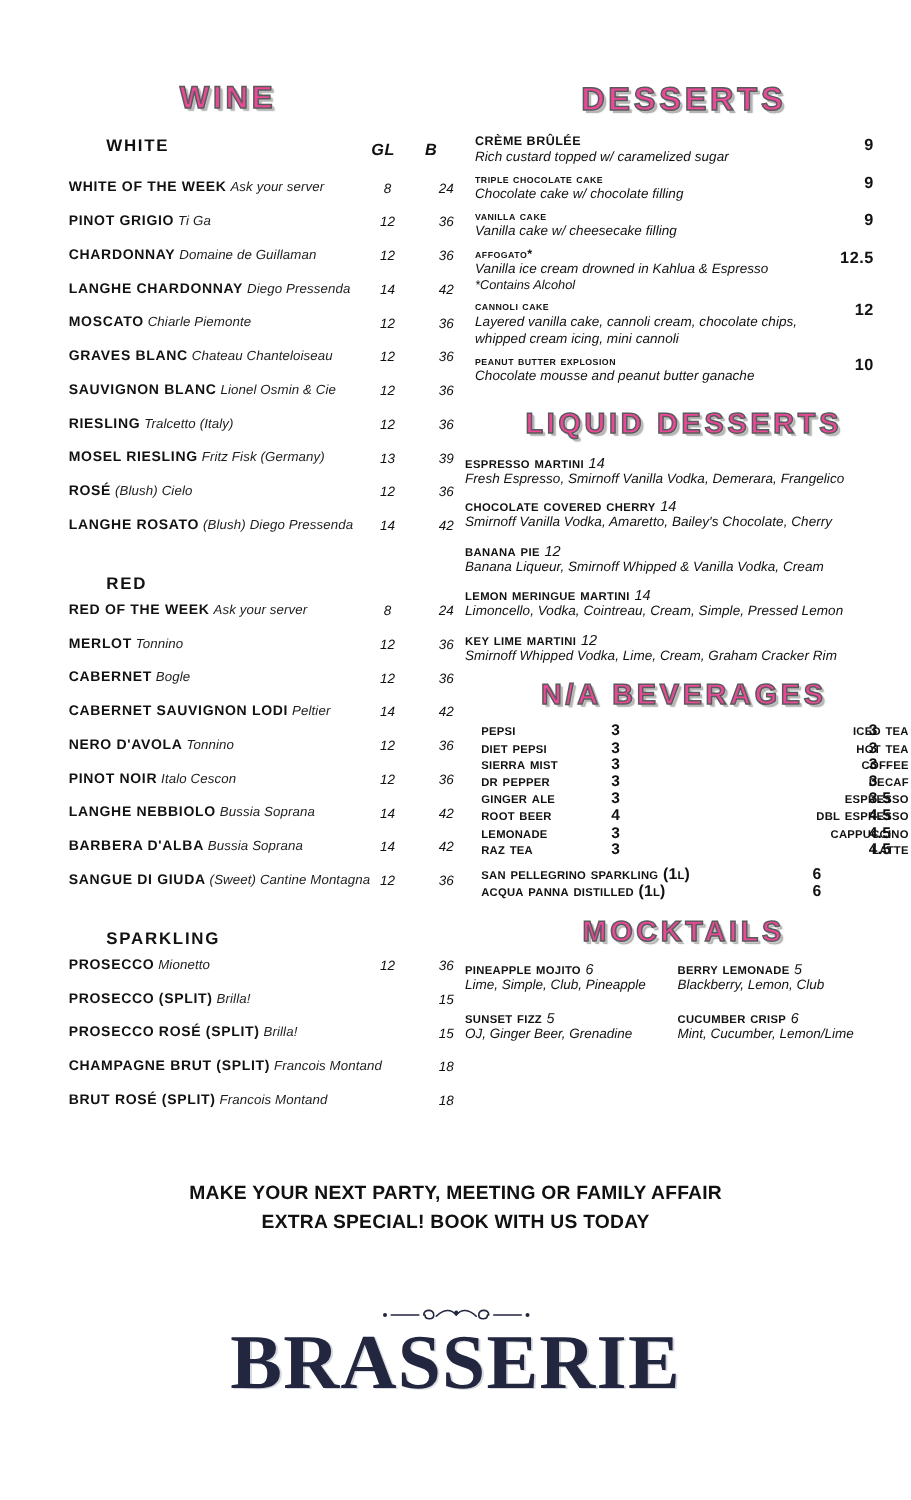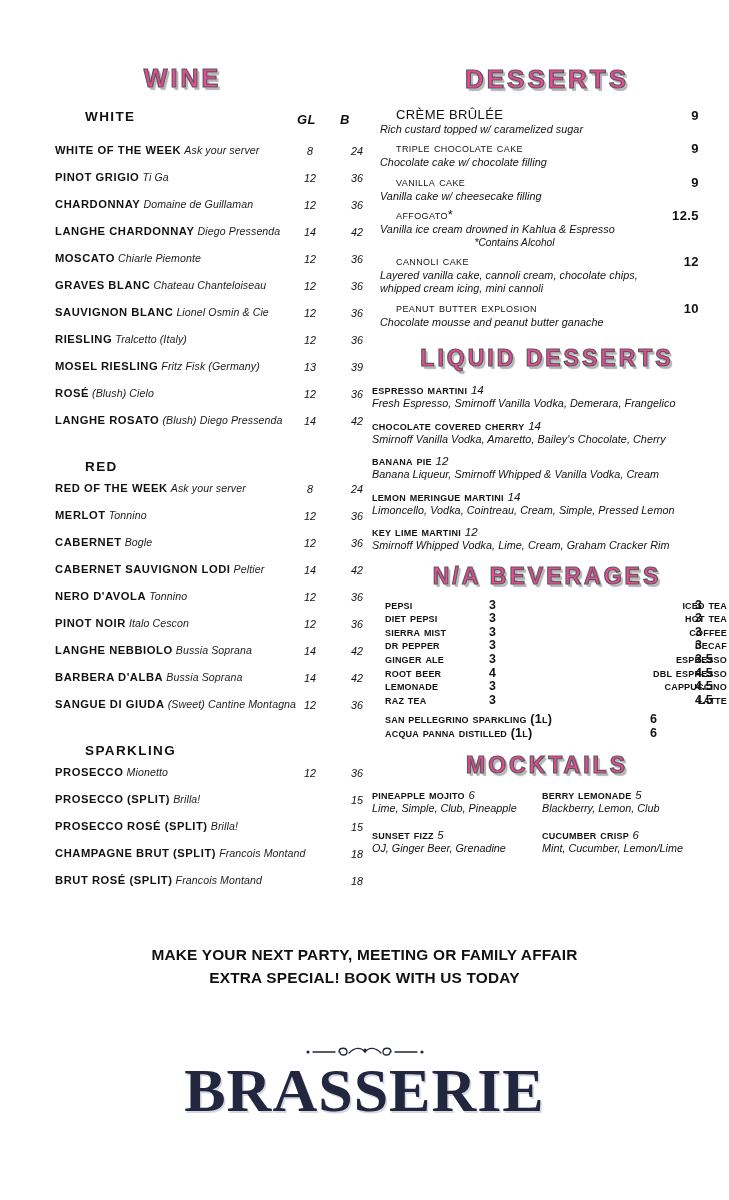--- a/index.html
+++ b/index.html
@@ -116,43 +116,41 @@
     margin-top: 66px;
     margin-bottom: 16px;
   }
   .dessert-row {
     position: relative;
     padding-left: 15px;
     padding-right: 80px;
     margin-bottom: 5px;
   }
   .dessert-row .nm {
-    font-weight: 400;
-    font-size: 13px;
+    font-weight: 700;
+    font-size: 10px;
     letter-spacing: .4px;
     font-variant: small-caps;
     text-transform: lowercase;
     line-height: 1.15;
-    margin-left: 16px;
   }
   .dessert-row .nm.caps-exact {
     font-variant: normal;
     text-transform: none;
   }
   .dessert-row .dsc {
     font-style: italic;
     font-size: 10.8px;
     line-height: 1.25;
     letter-spacing: .05px;
   }
   .dessert-row .note {
     font-style: italic;
     font-size: 10.2px;
     line-height: 1.2;
-    text-align: center;
   }
   .dessert-row .pr {
     position: absolute;
     right: 30px;
     top: 0px;
     font-weight: 700;
     font-size: 13px;
     letter-spacing: .4px;
   }
 

